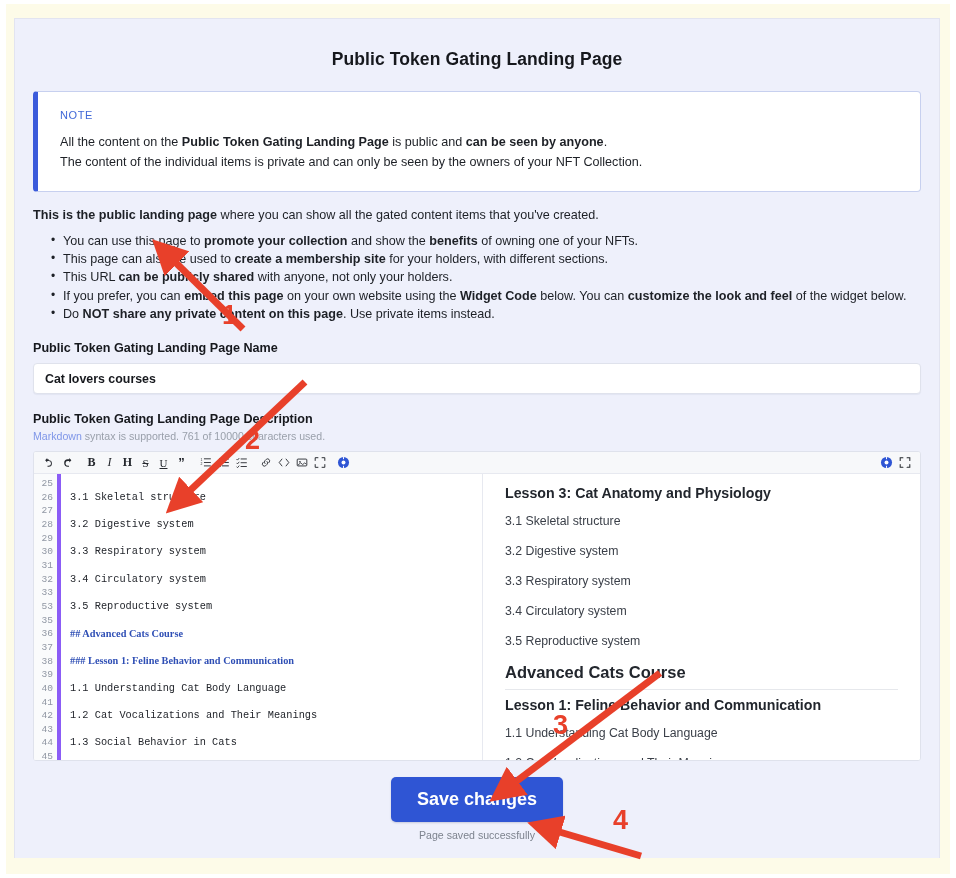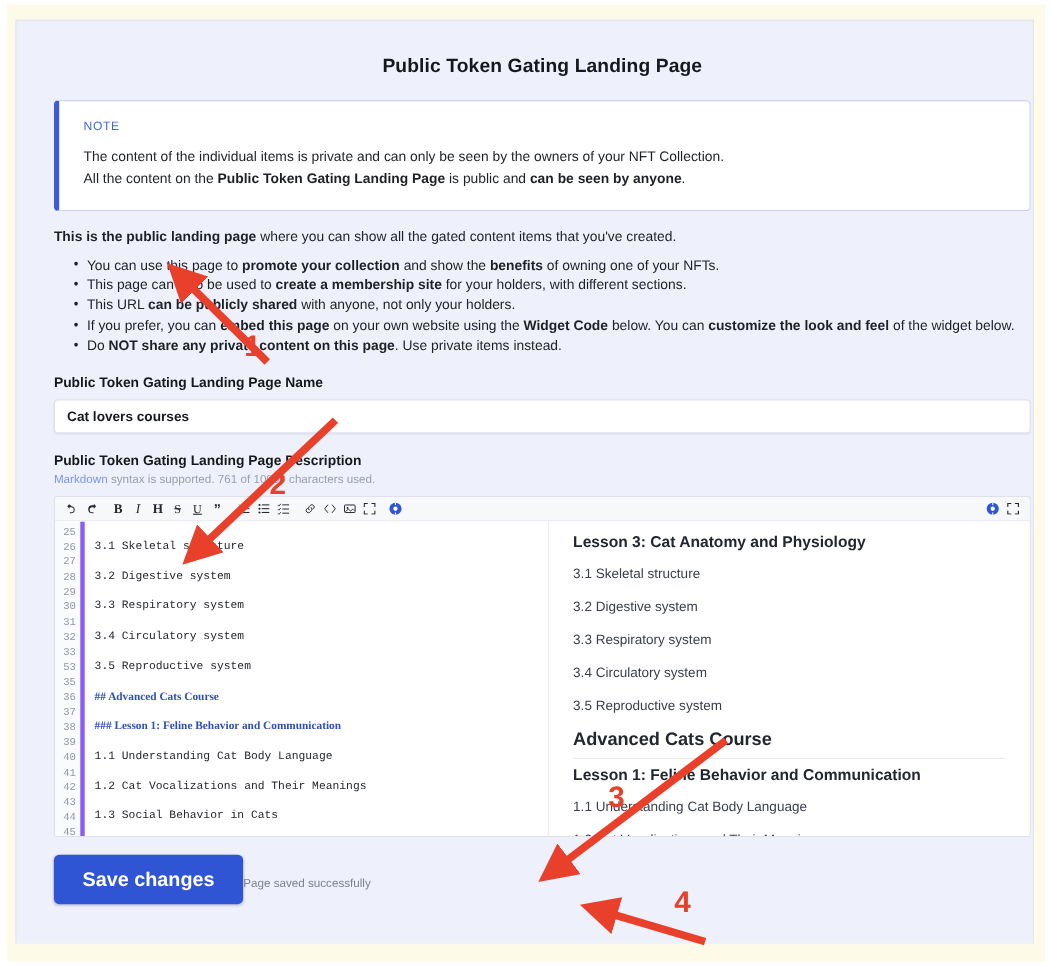--- a/index.html
+++ b/index.html
@@ -29,21 +29,21 @@
     position: absolute;
     left: 14px; top: 18px;
     width: 926px; height: 840px;
     background: #eef0fb;
     border: 1px solid #e2e4f0;
     border-bottom: none;
     overflow: hidden;
   }
   #content {
     position: absolute;
-    left: 16px; top: 0;
+    left: 0; top: 0;
     width: 924px;
     padding: 0 18px;
   }
 
   
   .page-title {
     text-align: center;
     font-size: 17.5px;
     font-weight: bold;
     color: #16181d;
@@ -235,21 +235,21 @@
     font-size: 12.3px;
     color: #3a3f48;
     margin-bottom: 14px;
     line-height: 16px;
   }
 
   
   .save-wrap {
     margin-top: 16px;
     display: flex;
-    flex-direction: row;
+    flex-direction: column;
     align-items: center;
   }
   .save-btn {
     background: #2f55d4;
     color: #ffffff;
     border: none;
     border-radius: 5px;
     font-family: "Liberation Sans", sans-serif;
     font-size: 18px;
     font-weight: bold;
@@ -284,24 +284,24 @@
 <div id="screen">
   <div id="yellow-frame"></div>
 
   <div id="panel">
     <div id="content">
 
       <div class="page-title">Public Token Gating Landing Page</div>
 
       <div class="note-box">
         <div class="note-label">NOTE</div>
-        <div class="note-line">The content of the individual items is private and can only be seen by the owners of your NFT Collection.</div>
         <div class="note-line">
           <span>All the content on the </span><b>Public Token Gating Landing Page</b><span> is public and </span><b>can be seen by anyone</b><span>.</span>
         </div>
+        <div class="note-line">The content of the individual items is private and can only be seen by the owners of your NFT Collection.</div>
       </div>
 
       <div class="intro">
         <b>This is the public landing page</b><span> where you can show all the gated content items that you've created.</span>
       </div>
 
       <ul class="bullets">
         <li><span>You can use this page to </span><b>promote your collection</b><span> and show the </span><b>benefits</b><span> of owning one of your NFTs.</span></li>
         <li><span>This page can also be used to </span><b>create a membership site</b><span> for your holders, with different sections.</span></li>
         <li><span>This URL </span><b>can be publicly shared</b><span> with anyone, not only your holders.</span></li>

